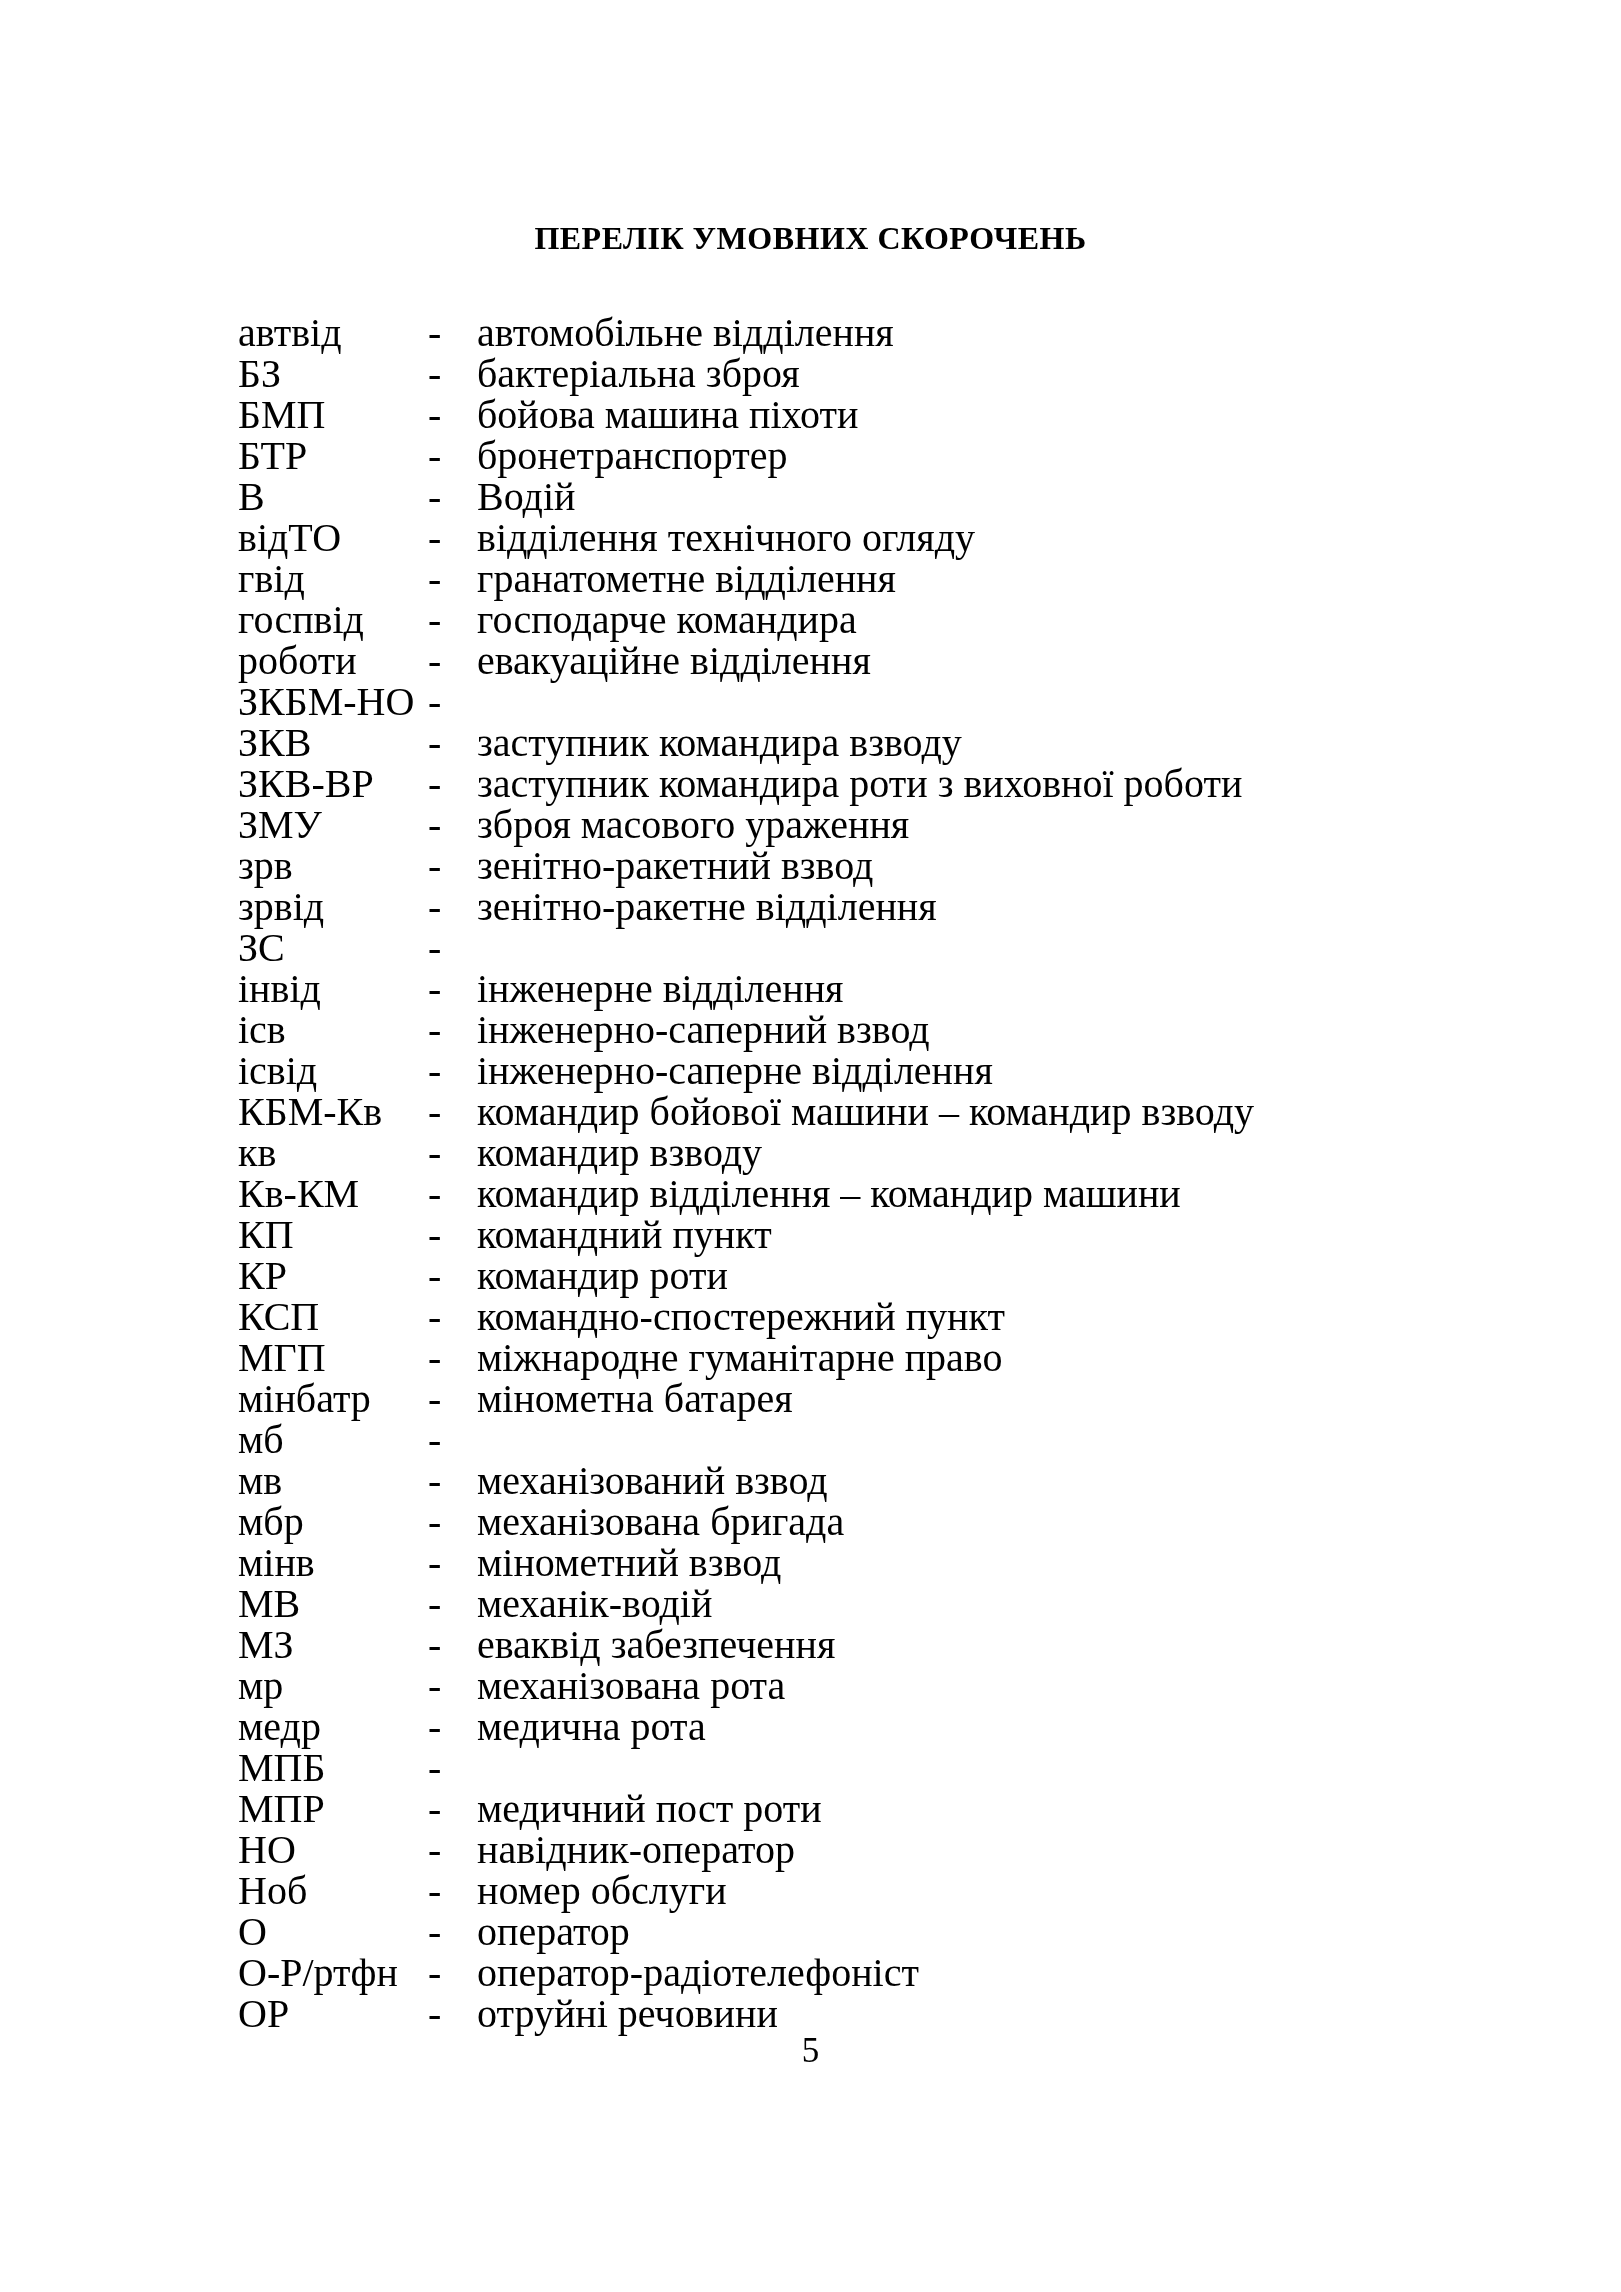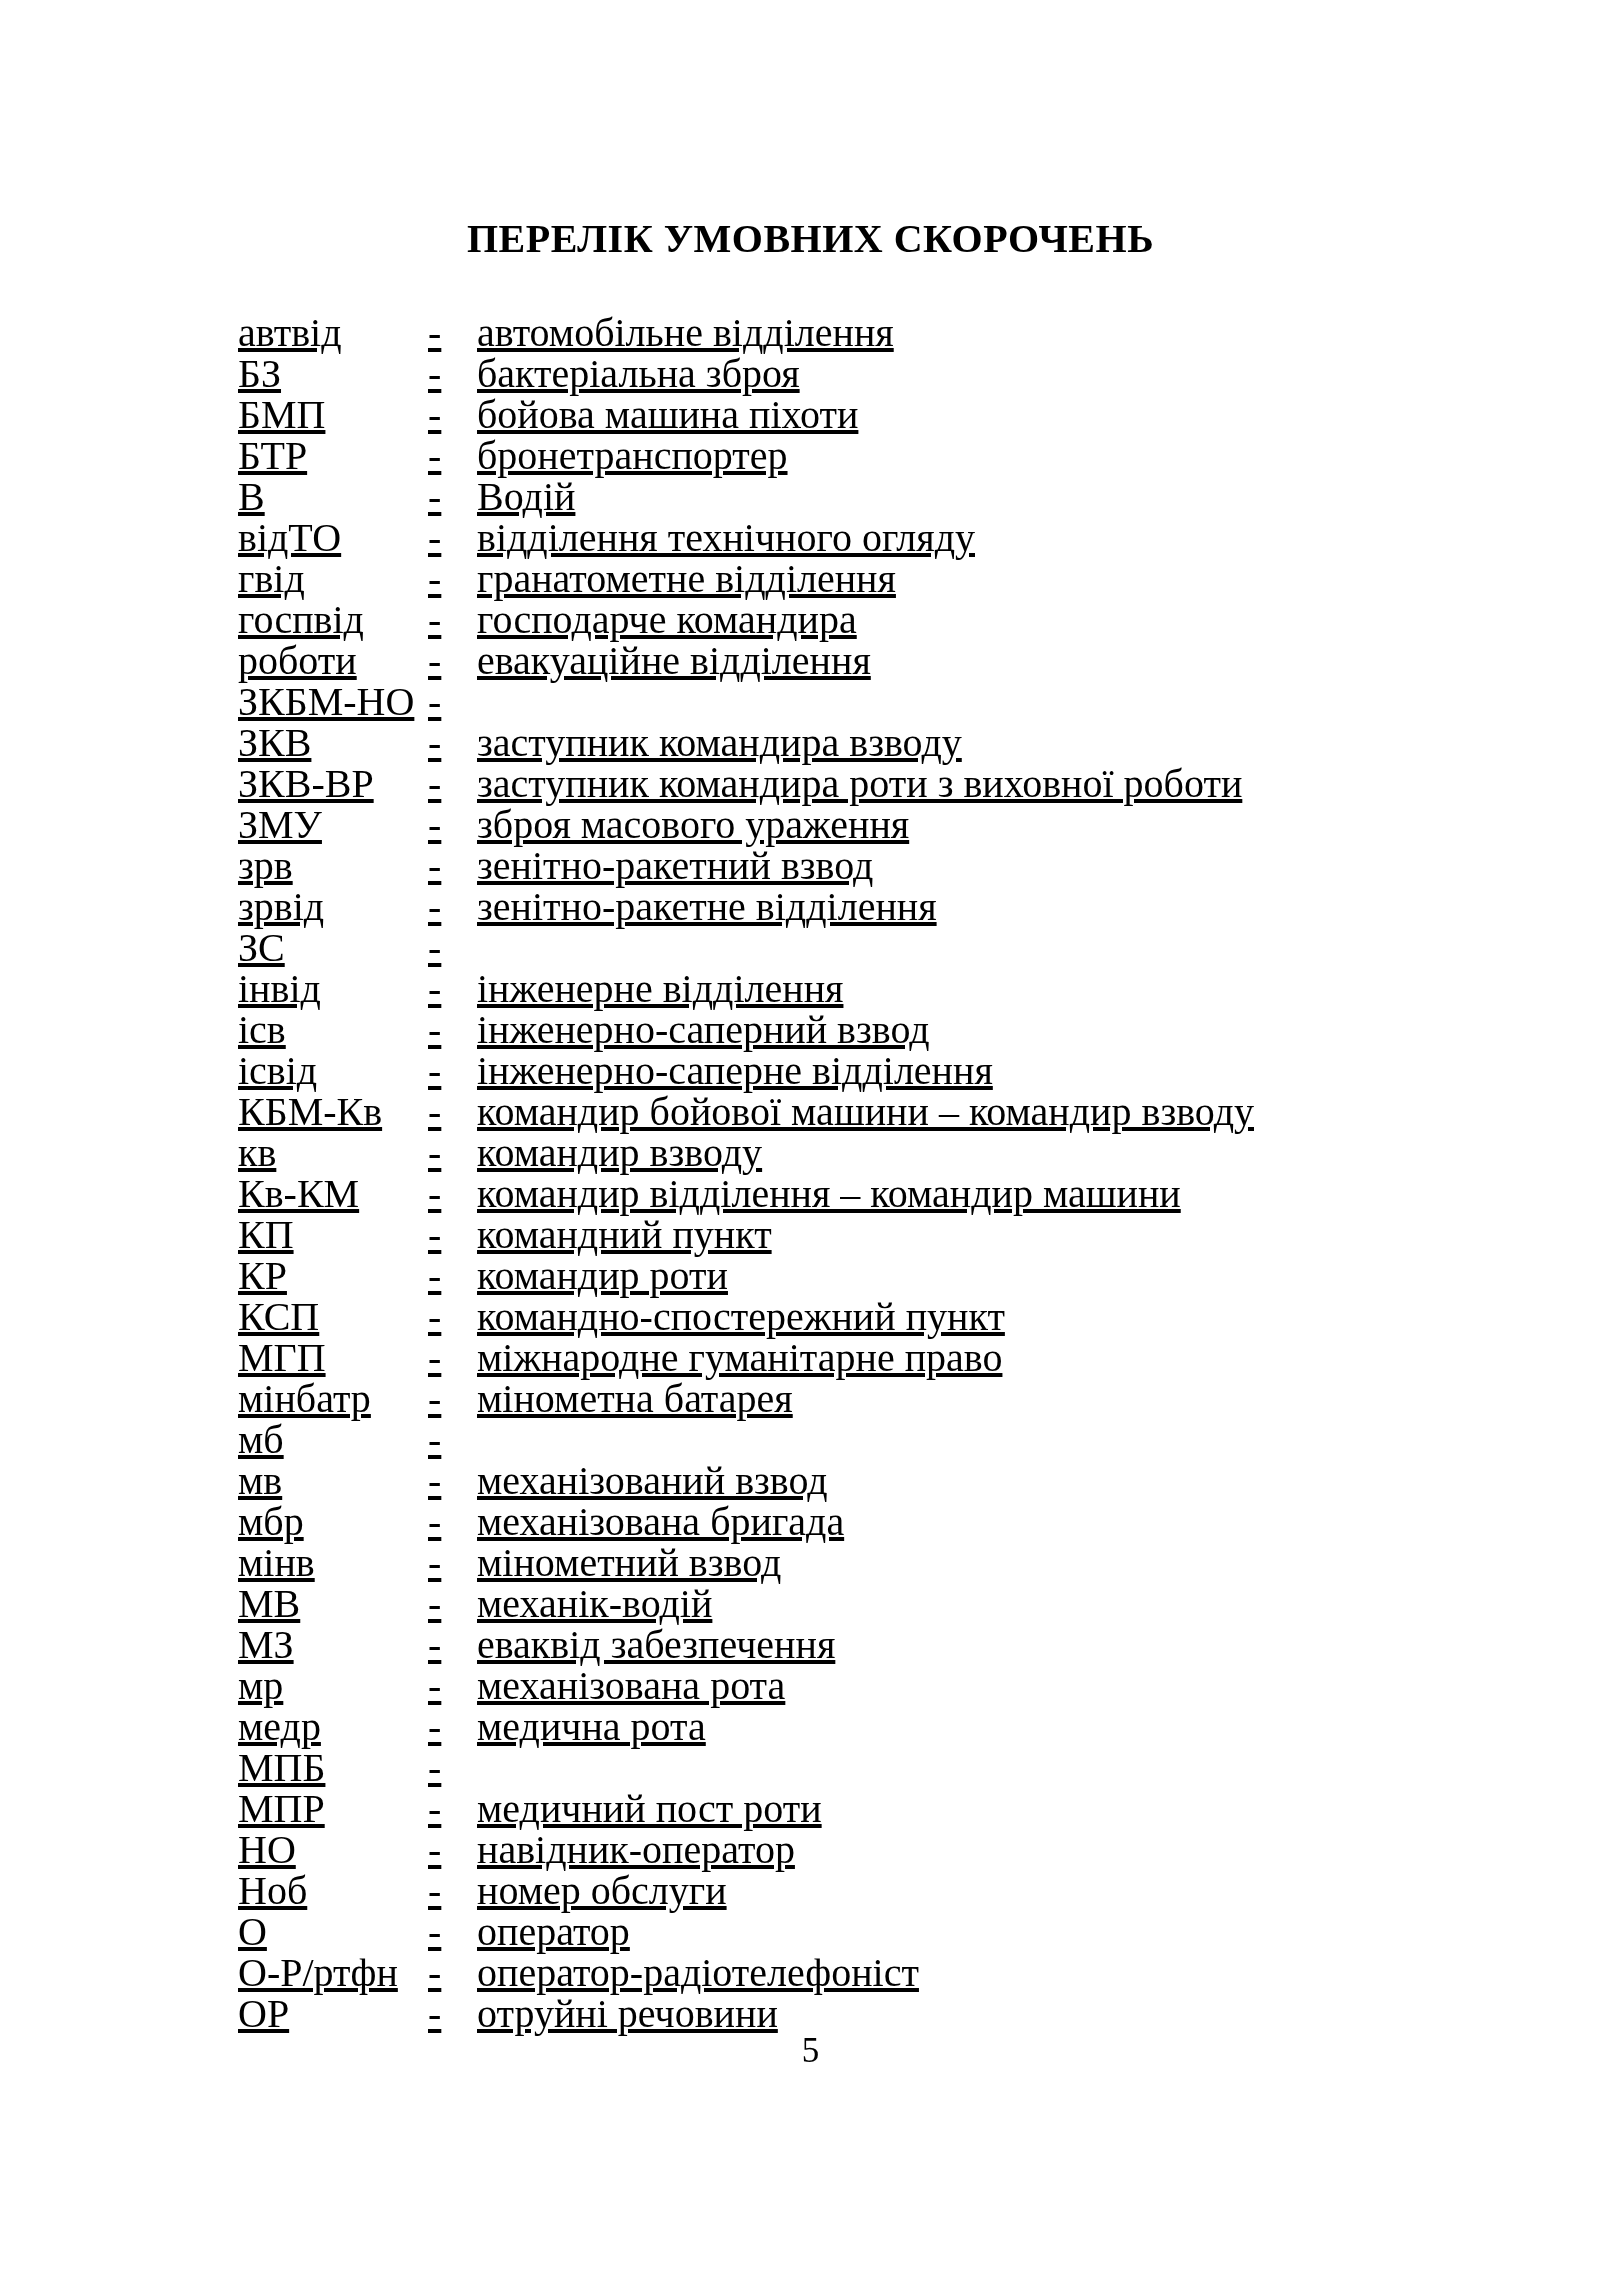--- a/index.html
+++ b/index.html
@@ -16,31 +16,30 @@
     color: #000000;
     overflow: hidden;
   }
   .title {
     position: absolute;
     top: 218px;
     left: 0;
     width: 100%;
     margin: 0;
     text-align: center;
-    font-size: 40px;
+    font-size: 32px;
     font-weight: bold;
     letter-spacing: 0.5px;
     line-height: 41px;
   }
   .list {
     position: absolute;
     top: 312px;
     left: 238px;
     right: 118px;
-    text-decoration: underline;
   }
   .row {
     display: grid;
     grid-template-columns: 190px 49px 1fr;
     font-size: 40px;
     line-height: 41px;
     height: 41px;
     white-space: nowrap;
   }
   .row .abbr { text-align: left; }

